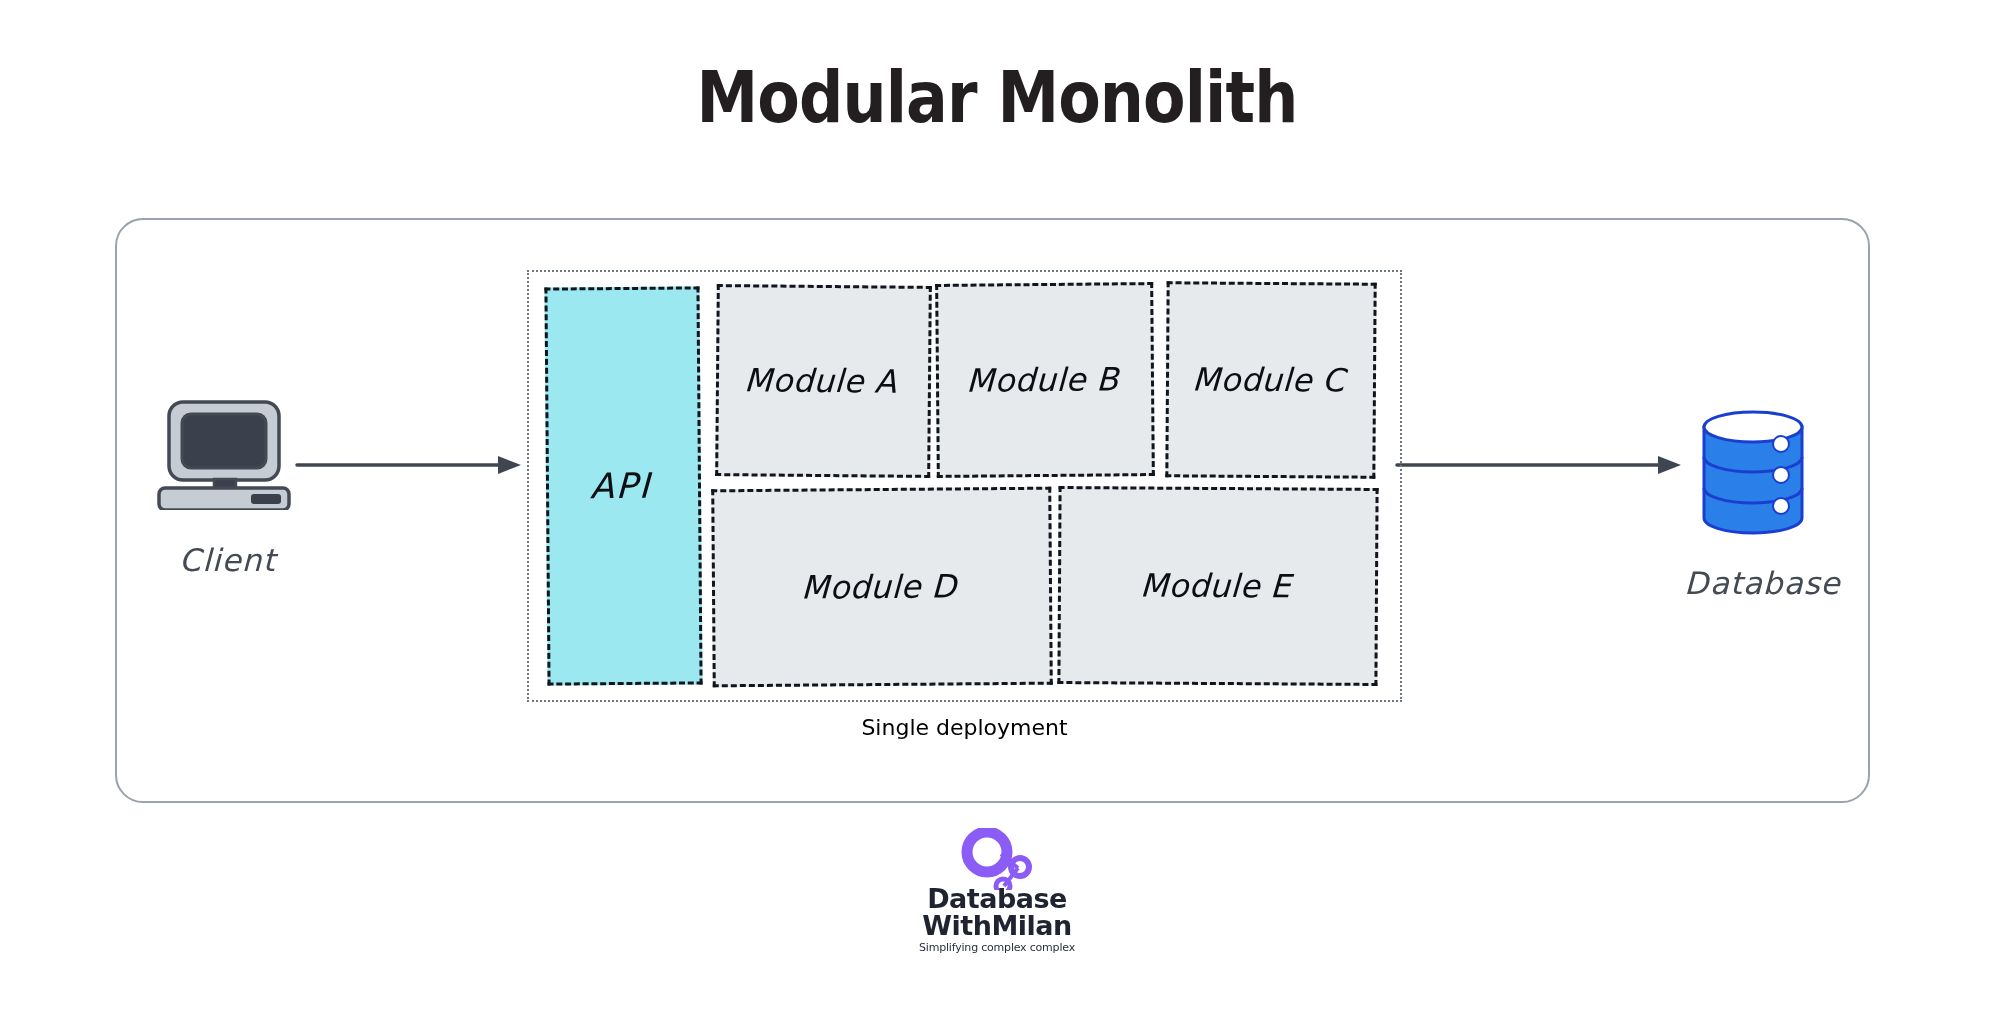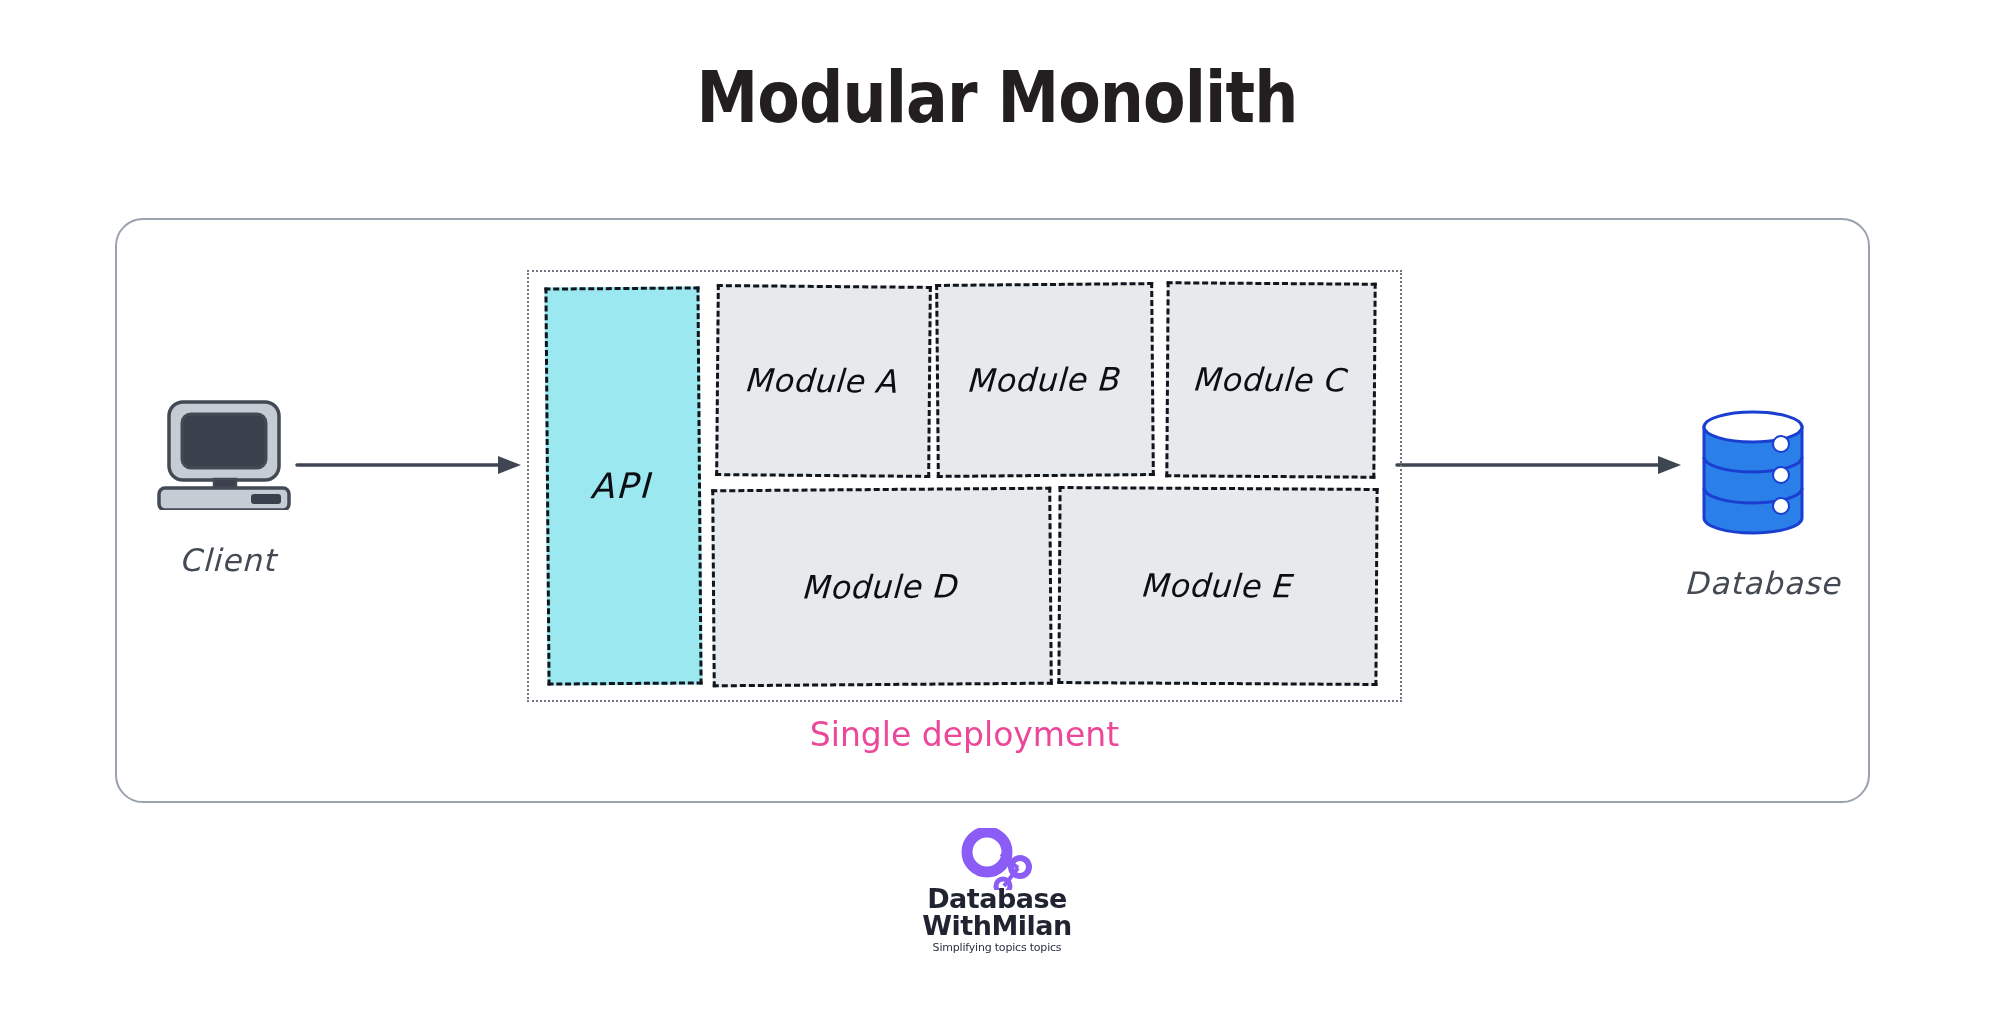--- a/index.html
+++ b/index.html
@@ -190,22 +190,22 @@
   }
 
   
   #deployment-caption {
     position: absolute;
     left: 527px;
     top: 715px;
     width: 875px;
     text-align: center;
     font-family: "DejaVu Sans", sans-serif;
-    font-size: 33px;
-    color: #ec4899;
+    font-size: 22px;
+    color: #000000;
   }
 
   
   #footer-logo {
     position: absolute;
     left: 897px;
     top: 828px;
     width: 200px;
     height: 130px;
   }
@@ -326,14 +326,14 @@
     <svg viewBox="0 0 80 62" width="80" height="62">
       <line x1="42" y1="26" x2="59" y2="40" stroke="#8b5cf6" stroke-width="4"></line>
       <line x1="59" y1="40" x2="45" y2="58" stroke="#8b5cf6" stroke-width="4"></line>
       <circle cx="28" cy="24" r="20" fill="none" stroke="#8b5cf6" stroke-width="11"></circle>
       <circle cx="61" cy="39" r="9" fill="none" stroke="#8b5cf6" stroke-width="6"></circle>
       <circle cx="44" cy="58" r="7" fill="none" stroke="#8b5cf6" stroke-width="5"></circle>
     </svg>
   </div>
   <div id="logo-line1">Database</div>
   <div id="logo-line2">WithMilan</div>
-  <div id="logo-tagline">Simplifying topics topics</div>
+  <div id="logo-tagline">Simplifying complex complex</div>
 </div>
 
 </body></html>

